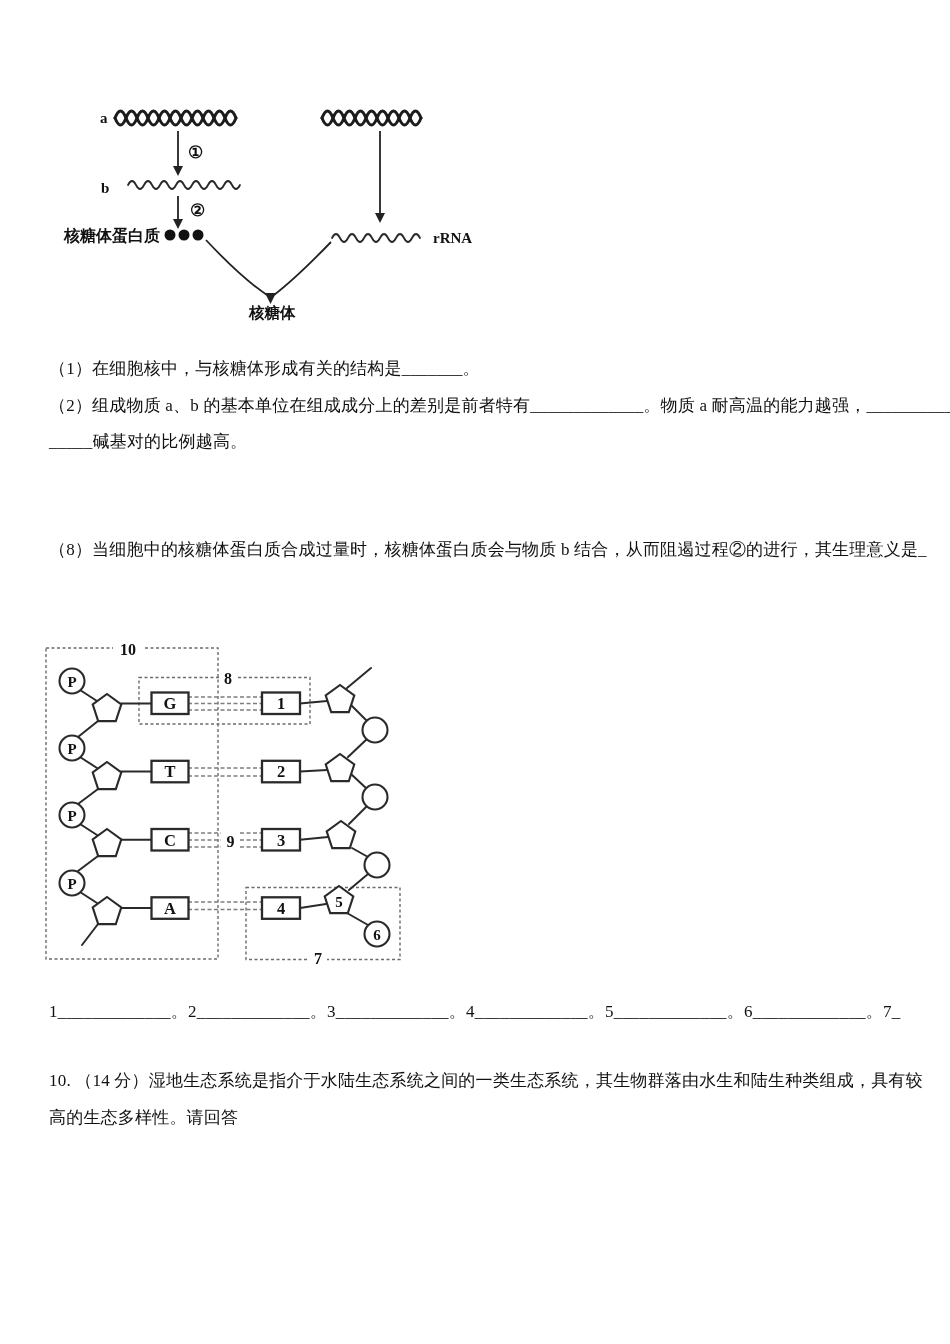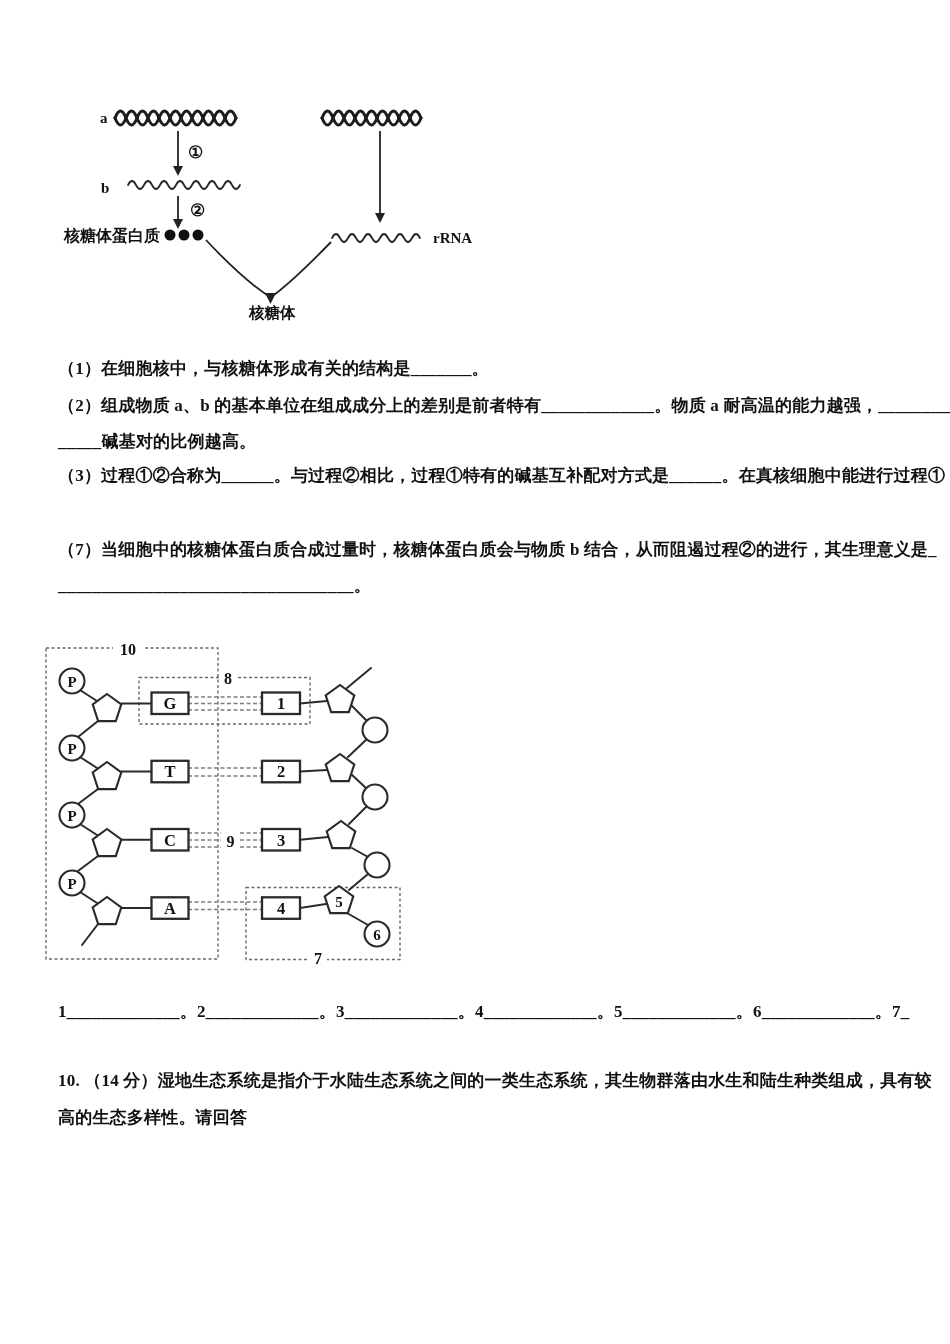--- a/index.html
+++ b/index.html
@@ -3,22 +3,22 @@
 <meta charset="utf-8">
 <style>
   html,body{margin:0;padding:0;background:#e8e8e8;}
   .page{
     position:relative;width:950px;height:1344px;margin:0 auto;
     background:#ffffff;overflow:hidden;
     font-family:"Liberation Serif","DejaVu Serif",serif;
     color:#111;
   }
   .tline{
-    position:absolute;left:58px;
-    font-size:17px;font-weight:bold;line-height:22px;
+    position:absolute;left:49px;
+    font-size:17px;font-weight:normal;line-height:22px;
     white-space:nowrap;letter-spacing:0.2px;
   }
   svg{position:absolute;}
   svg text{
     font-family:"Liberation Serif","DejaVu Serif",serif;
     font-weight:bold;fill:#111;
   }
   .helix{stroke:#1c1c1c;stroke-width:3;fill:none;stroke-linecap:round;}
   .wave{stroke:#2a2a2a;stroke-width:1.8;fill:none;stroke-linecap:round;}
   .arrow{stroke:#222;stroke-width:1.8;fill:none;}
@@ -82,23 +82,21 @@
       <path class="arrow" d="M206,240 C236,272 252,285 267,295"></path>
       <path class="arrow" d="M331,242 C302,272 287,285 274,295"></path>
       <polygon class="ahead" points="265,293 276,293 270.5,304"></polygon>
     </g>
     <text x="249" y="318" font-size="15.5">核糖体</text>
   </svg>
 
   <div class="tline" style="top:358px">（1）在细胞核中，与核糖体形成有关的结构是_______。</div>
   <div class="tline" style="top:395px">（2）组成物质 a、b 的基本单位在组成成分上的差别是前者特有_____________。物质 a 耐高温的能力越强，_____________</div>
   <div class="tline" style="top:431px">_____碱基对的比例越高。</div>
-  <div class="tline" style="top:465px">（3）过程①②合称为______。与过程②相比，过程①特有的碱基互补配对方式是______。在真核细胞中能进行过程①</div>
-  <div class="tline" style="top:539px">（7）当细胞中的核糖体蛋白质合成过量时，核糖体蛋白质会与物质 b 结合，从而阻遏过程②的进行，其生理意义是_</div>
-  <div class="tline" style="top:575px">__________________________________。</div>
+  <div class="tline" style="top:539px">（8）当细胞中的核糖体蛋白质合成过量时，核糖体蛋白质会与物质 b 结合，从而阻遏过程②的进行，其生理意义是_</div>
 
 
   <svg style="left:40px;top:635px;width:382px;height:345px" viewBox="40 635 382 345">
 
     <rect class="dashbox" x="46" y="648" width="172" height="311"></rect>
 
     <rect class="dashbox" x="139" y="677.5" width="171" height="46.5"></rect>
 
     <rect class="dashbox" x="246" y="887.5" width="154" height="72"></rect>
 

